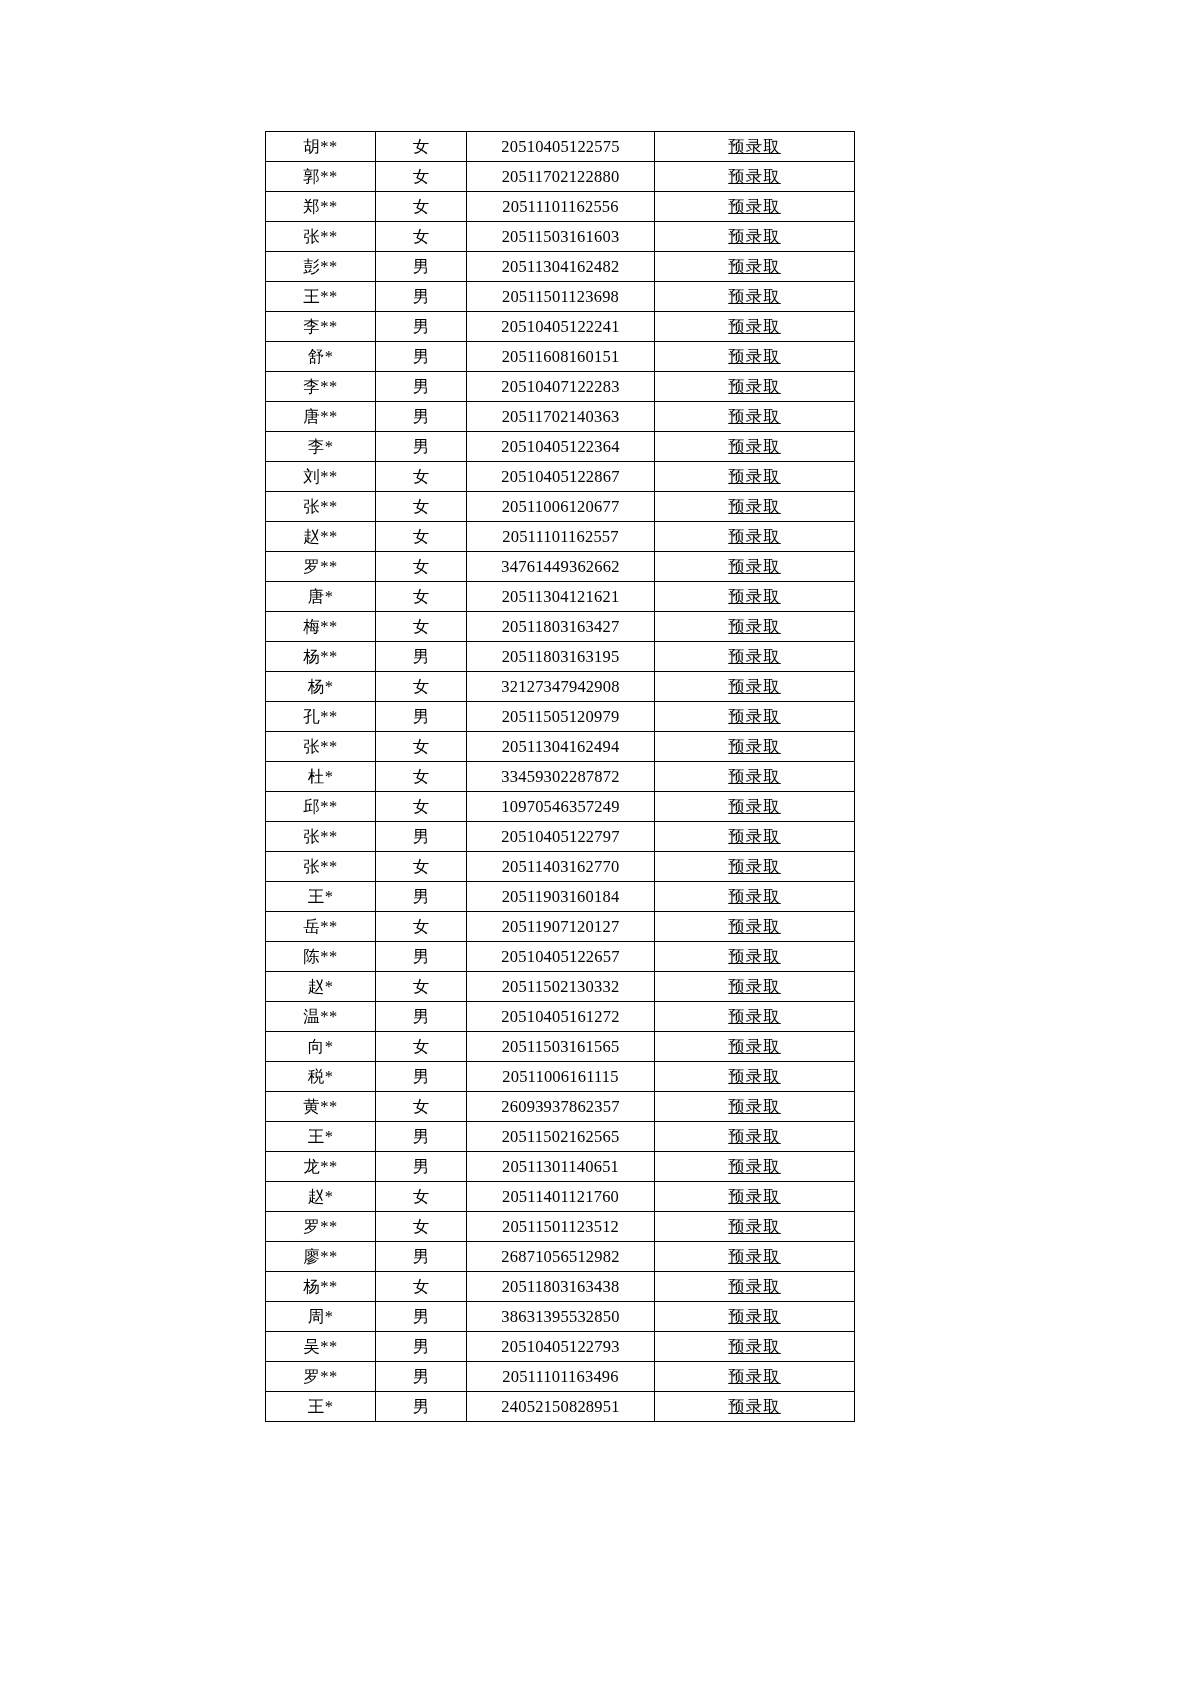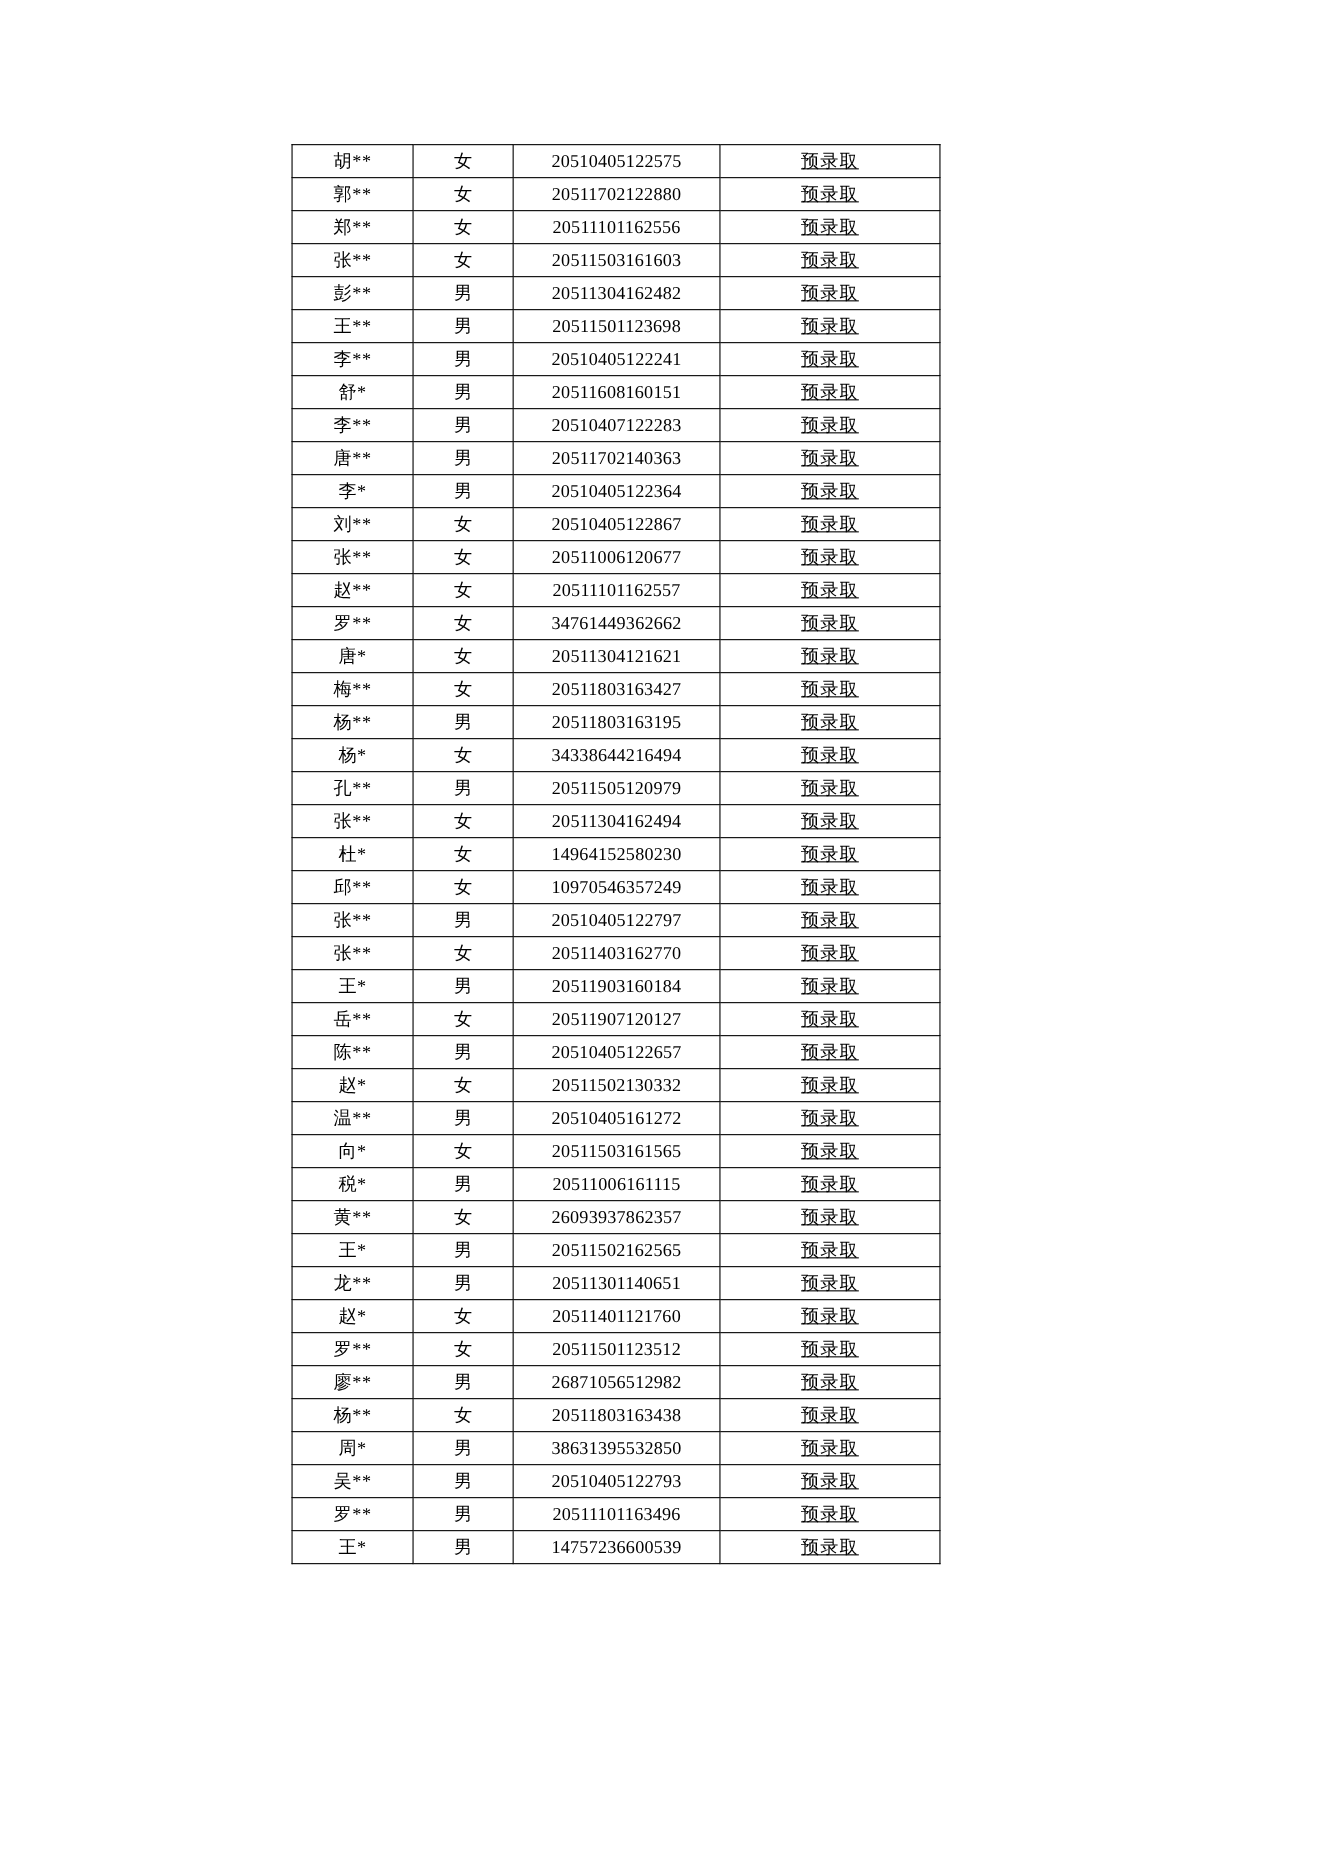--- a/index.html
+++ b/index.html
@@ -186,39 +186,39 @@
           </tr>
           <tr>
             <td class="cell-name">杨**</td>
             <td class="cell-sex">男</td>
             <td class="cell-id">20511803163195</td>
             <td class="cell-state">预录取</td>
           </tr>
           <tr>
             <td class="cell-name">杨*</td>
             <td class="cell-sex">女</td>
-            <td class="cell-id">34338644216494</td>
+            <td class="cell-id">32127347942908</td>
             <td class="cell-state">预录取</td>
           </tr>
           <tr>
             <td class="cell-name">孔**</td>
             <td class="cell-sex">男</td>
             <td class="cell-id">20511505120979</td>
             <td class="cell-state">预录取</td>
           </tr>
           <tr>
             <td class="cell-name">张**</td>
             <td class="cell-sex">女</td>
             <td class="cell-id">20511304162494</td>
             <td class="cell-state">预录取</td>
           </tr>
           <tr>
             <td class="cell-name">杜*</td>
             <td class="cell-sex">女</td>
-            <td class="cell-id">14964152580230</td>
+            <td class="cell-id">33459302287872</td>
             <td class="cell-state">预录取</td>
           </tr>
           <tr>
             <td class="cell-name">邱**</td>
             <td class="cell-sex">女</td>
             <td class="cell-id">10970546357249</td>
             <td class="cell-state">预录取</td>
           </tr>
           <tr>
             <td class="cell-name">张**</td>
@@ -330,19 +330,19 @@
           </tr>
           <tr>
             <td class="cell-name">罗**</td>
             <td class="cell-sex">男</td>
             <td class="cell-id">20511101163496</td>
             <td class="cell-state">预录取</td>
           </tr>
           <tr>
             <td class="cell-name">王*</td>
             <td class="cell-sex">男</td>
-            <td class="cell-id">14757236600539</td>
+            <td class="cell-id">24052150828951</td>
             <td class="cell-state">预录取</td>
           </tr>
         </tbody>
     </table>
   </div>
 </div>
 
 </body></html>

